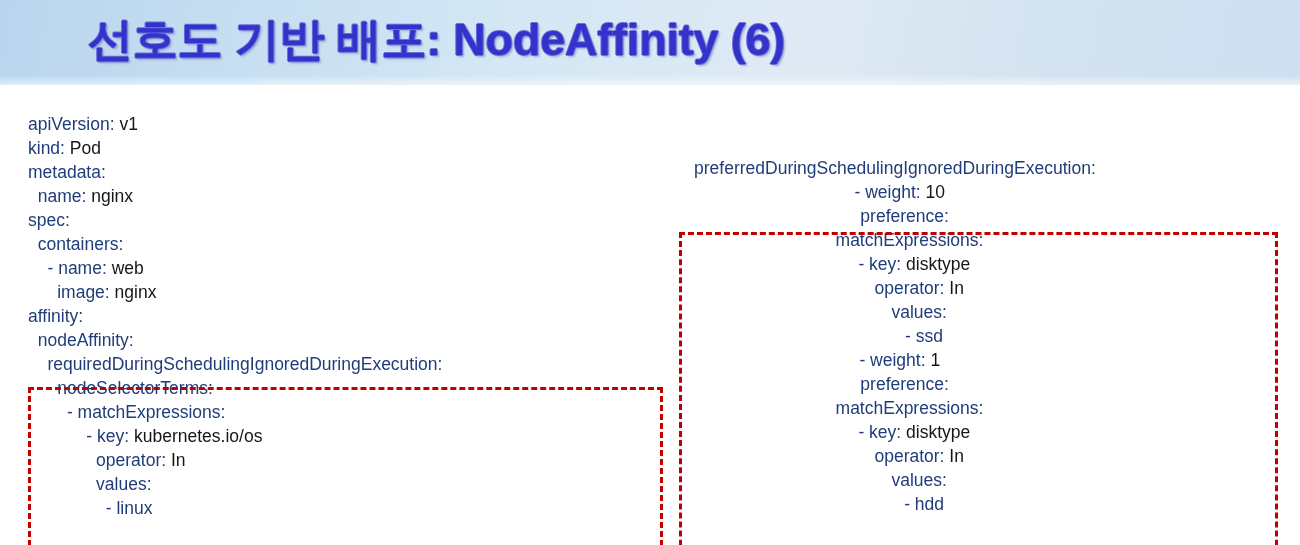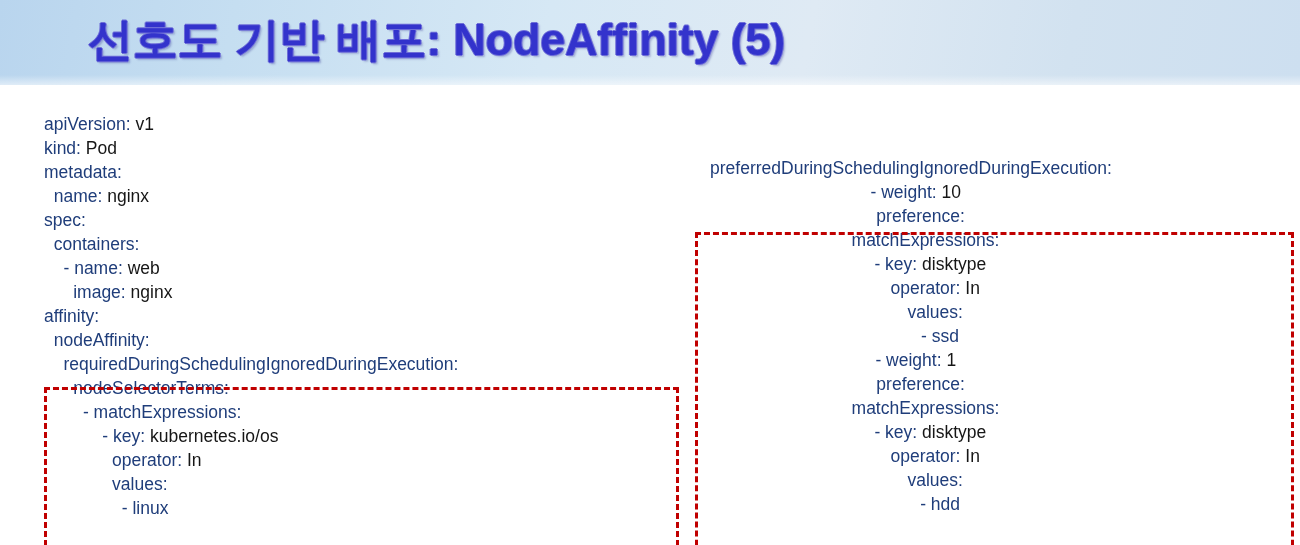--- a/index.html
+++ b/index.html
@@ -52,21 +52,21 @@
        1px 0 0 #6e6ed8,
       -1px 0 0 #6e6ed8,
        0 1px 0 #6e6ed8,
        0 -1px 0 #6e6ed8,
        2px 2px 2px rgba(40,40,140,0.30);
   }
 
   
   #code-area {
     position: absolute;
-    left: 16px;
+    left: 0;
     top: 85px;
     width: 1124px;
     height: 460px;
     text-decoration: underline;
   }
 
   .code-col {
     position: absolute;
     font-size: 17.5px;
     line-height: 24px;
@@ -100,21 +100,21 @@
     left: 679px;
     top: 147px;
     width: 599px;
     height: 377px;
   }
 </style>
 </head>
 <body>
 
 <div id="slide-header">
-  <div id="slide-title">선호도 기반 배포: NodeAffinity (5)</div>
+  <div id="slide-title">선호도 기반 배포: NodeAffinity (6)</div>
 </div>
 
 <div id="code-area">
 
   <div id="left-code" class="code-col"><div class="code-line"><span class="d"></span><span class="k">apiVersion:</span><span class="v"> v1</span></div><div class="code-line"><span class="d"></span><span class="k">kind:</span><span class="v"> Pod</span></div><div class="code-line"><span class="d"></span><span class="k">metadata:</span></div><div class="code-line"><span class="d">  </span><span class="k">name:</span><span class="v"> nginx</span></div><div class="code-line"><span class="d"></span><span class="k">spec:</span></div><div class="code-line"><span class="d">  </span><span class="k">containers:</span></div><div class="code-line"><span class="d">    </span><span class="k">- name:</span><span class="v"> web</span></div><div class="code-line"><span class="d">      </span><span class="k">image:</span><span class="v"> nginx</span></div><div class="code-line"><span class="d"></span><span class="k">affinity:</span></div><div class="code-line"><span class="d">  </span><span class="k">nodeAffinity:</span></div><div class="code-line"><span class="d">    </span><span class="k">requiredDuringSchedulingIgnoredDuringExecution:</span></div><div class="code-line"><span class="d">      </span><span class="k">nodeSelectorTerms:</span></div><div class="code-line"><span class="d">        </span><span class="k">- matchExpressions:</span></div><div class="code-line"><span class="d">            </span><span class="k">- key:</span><span class="v"> kubernetes.io/os</span></div><div class="code-line"><span class="d">              </span><span class="k">operator:</span><span class="v"> In</span></div><div class="code-line"><span class="d">              </span><span class="k">values:</span></div><div class="code-line"><span class="d">                </span><span class="k">- linux</span></div></div>
 
   <div id="right-code" class="code-col"><div class="code-line"><span class="d"></span><span class="k">preferredDuringSchedulingIgnoredDuringExecution:</span></div><div class="code-line"><span class="d">  </span><span class="k">- weight:</span><span class="v"> 10</span></div><div class="code-line"><span class="d">    </span><span class="k">preference:</span></div><div class="code-line"><span class="d">      </span><span class="k">matchExpressions:</span></div><div class="code-line"><span class="d">        </span><span class="k">- key:</span><span class="v"> disktype</span></div><div class="code-line"><span class="d">          </span><span class="k">operator:</span><span class="v"> In</span></div><div class="code-line"><span class="d">          </span><span class="k">values:</span></div><div class="code-line"><span class="d">            </span><span class="k">- ssd</span></div><div class="code-line"><span class="d">  </span><span class="k">- weight:</span><span class="v"> 1</span></div><div class="code-line"><span class="d">    </span><span class="k">preference:</span></div><div class="code-line"><span class="d">      </span><span class="k">matchExpressions:</span></div><div class="code-line"><span class="d">        </span><span class="k">- key:</span><span class="v"> disktype</span></div><div class="code-line"><span class="d">          </span><span class="k">operator:</span><span class="v"> In</span></div><div class="code-line"><span class="d">          </span><span class="k">values:</span></div><div class="code-line"><span class="d">            </span><span class="k">- hdd</span></div></div>
 
   <div id="required-box" class="dash-box"></div>
 

